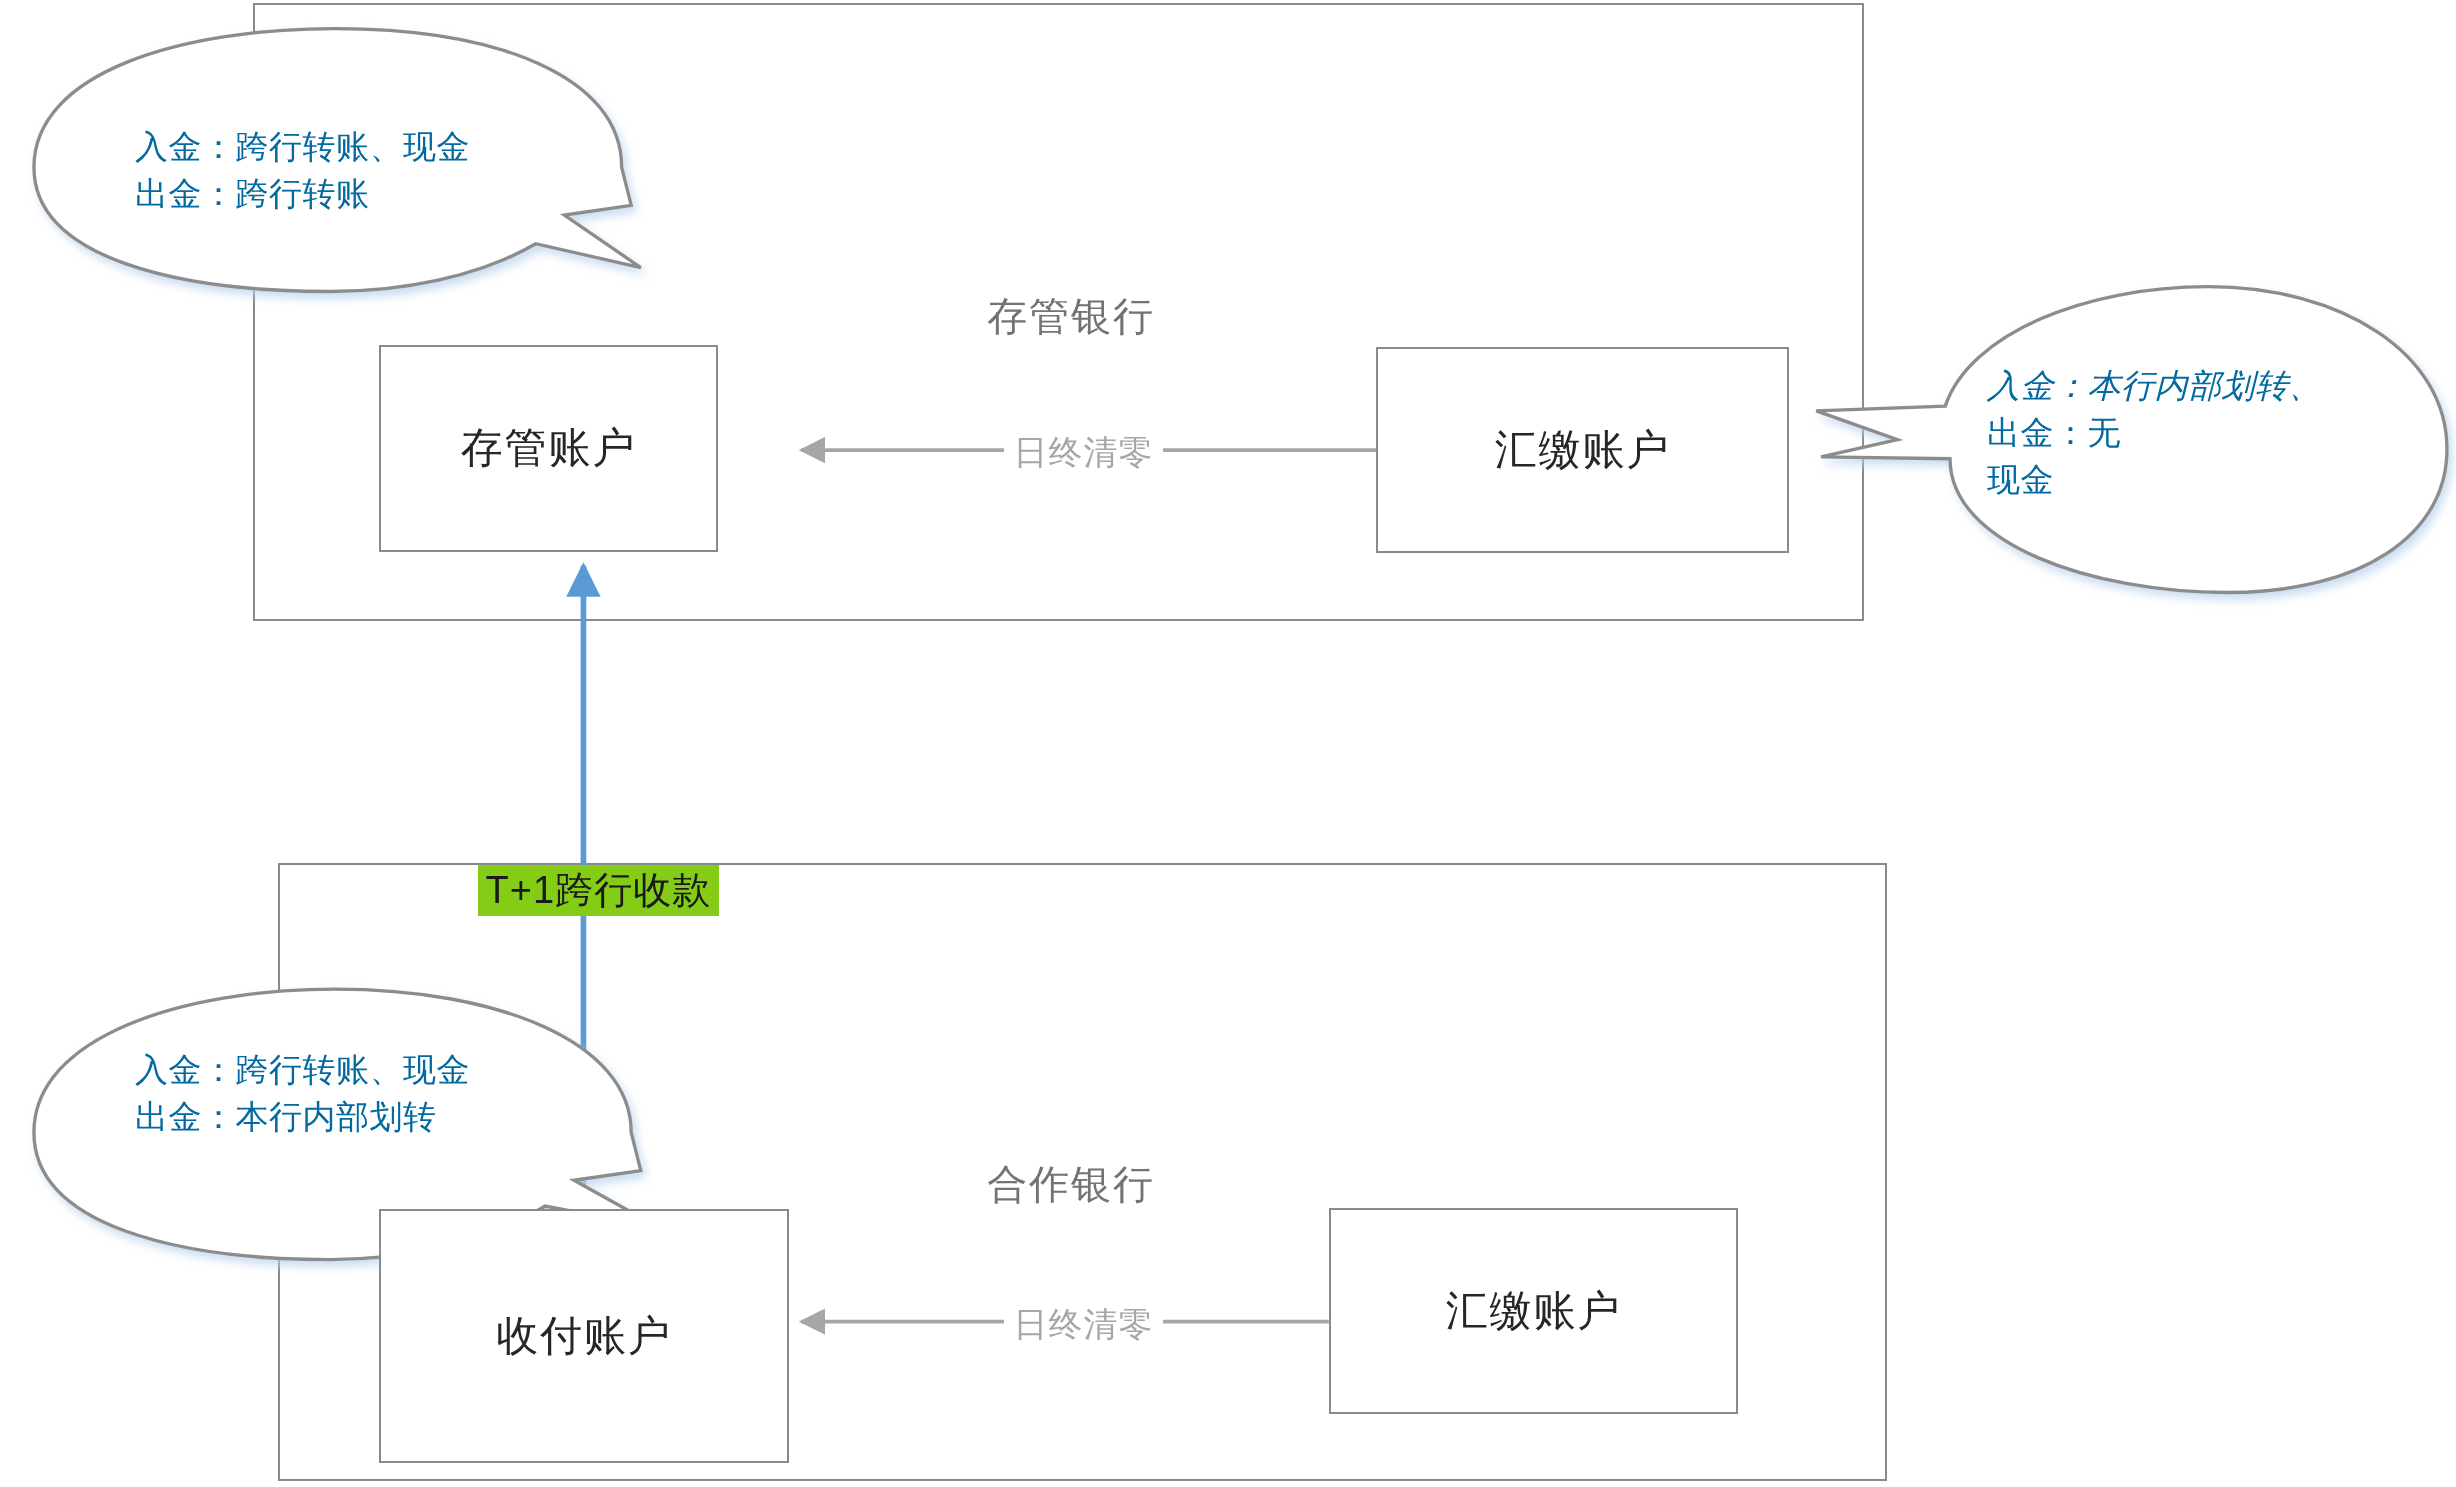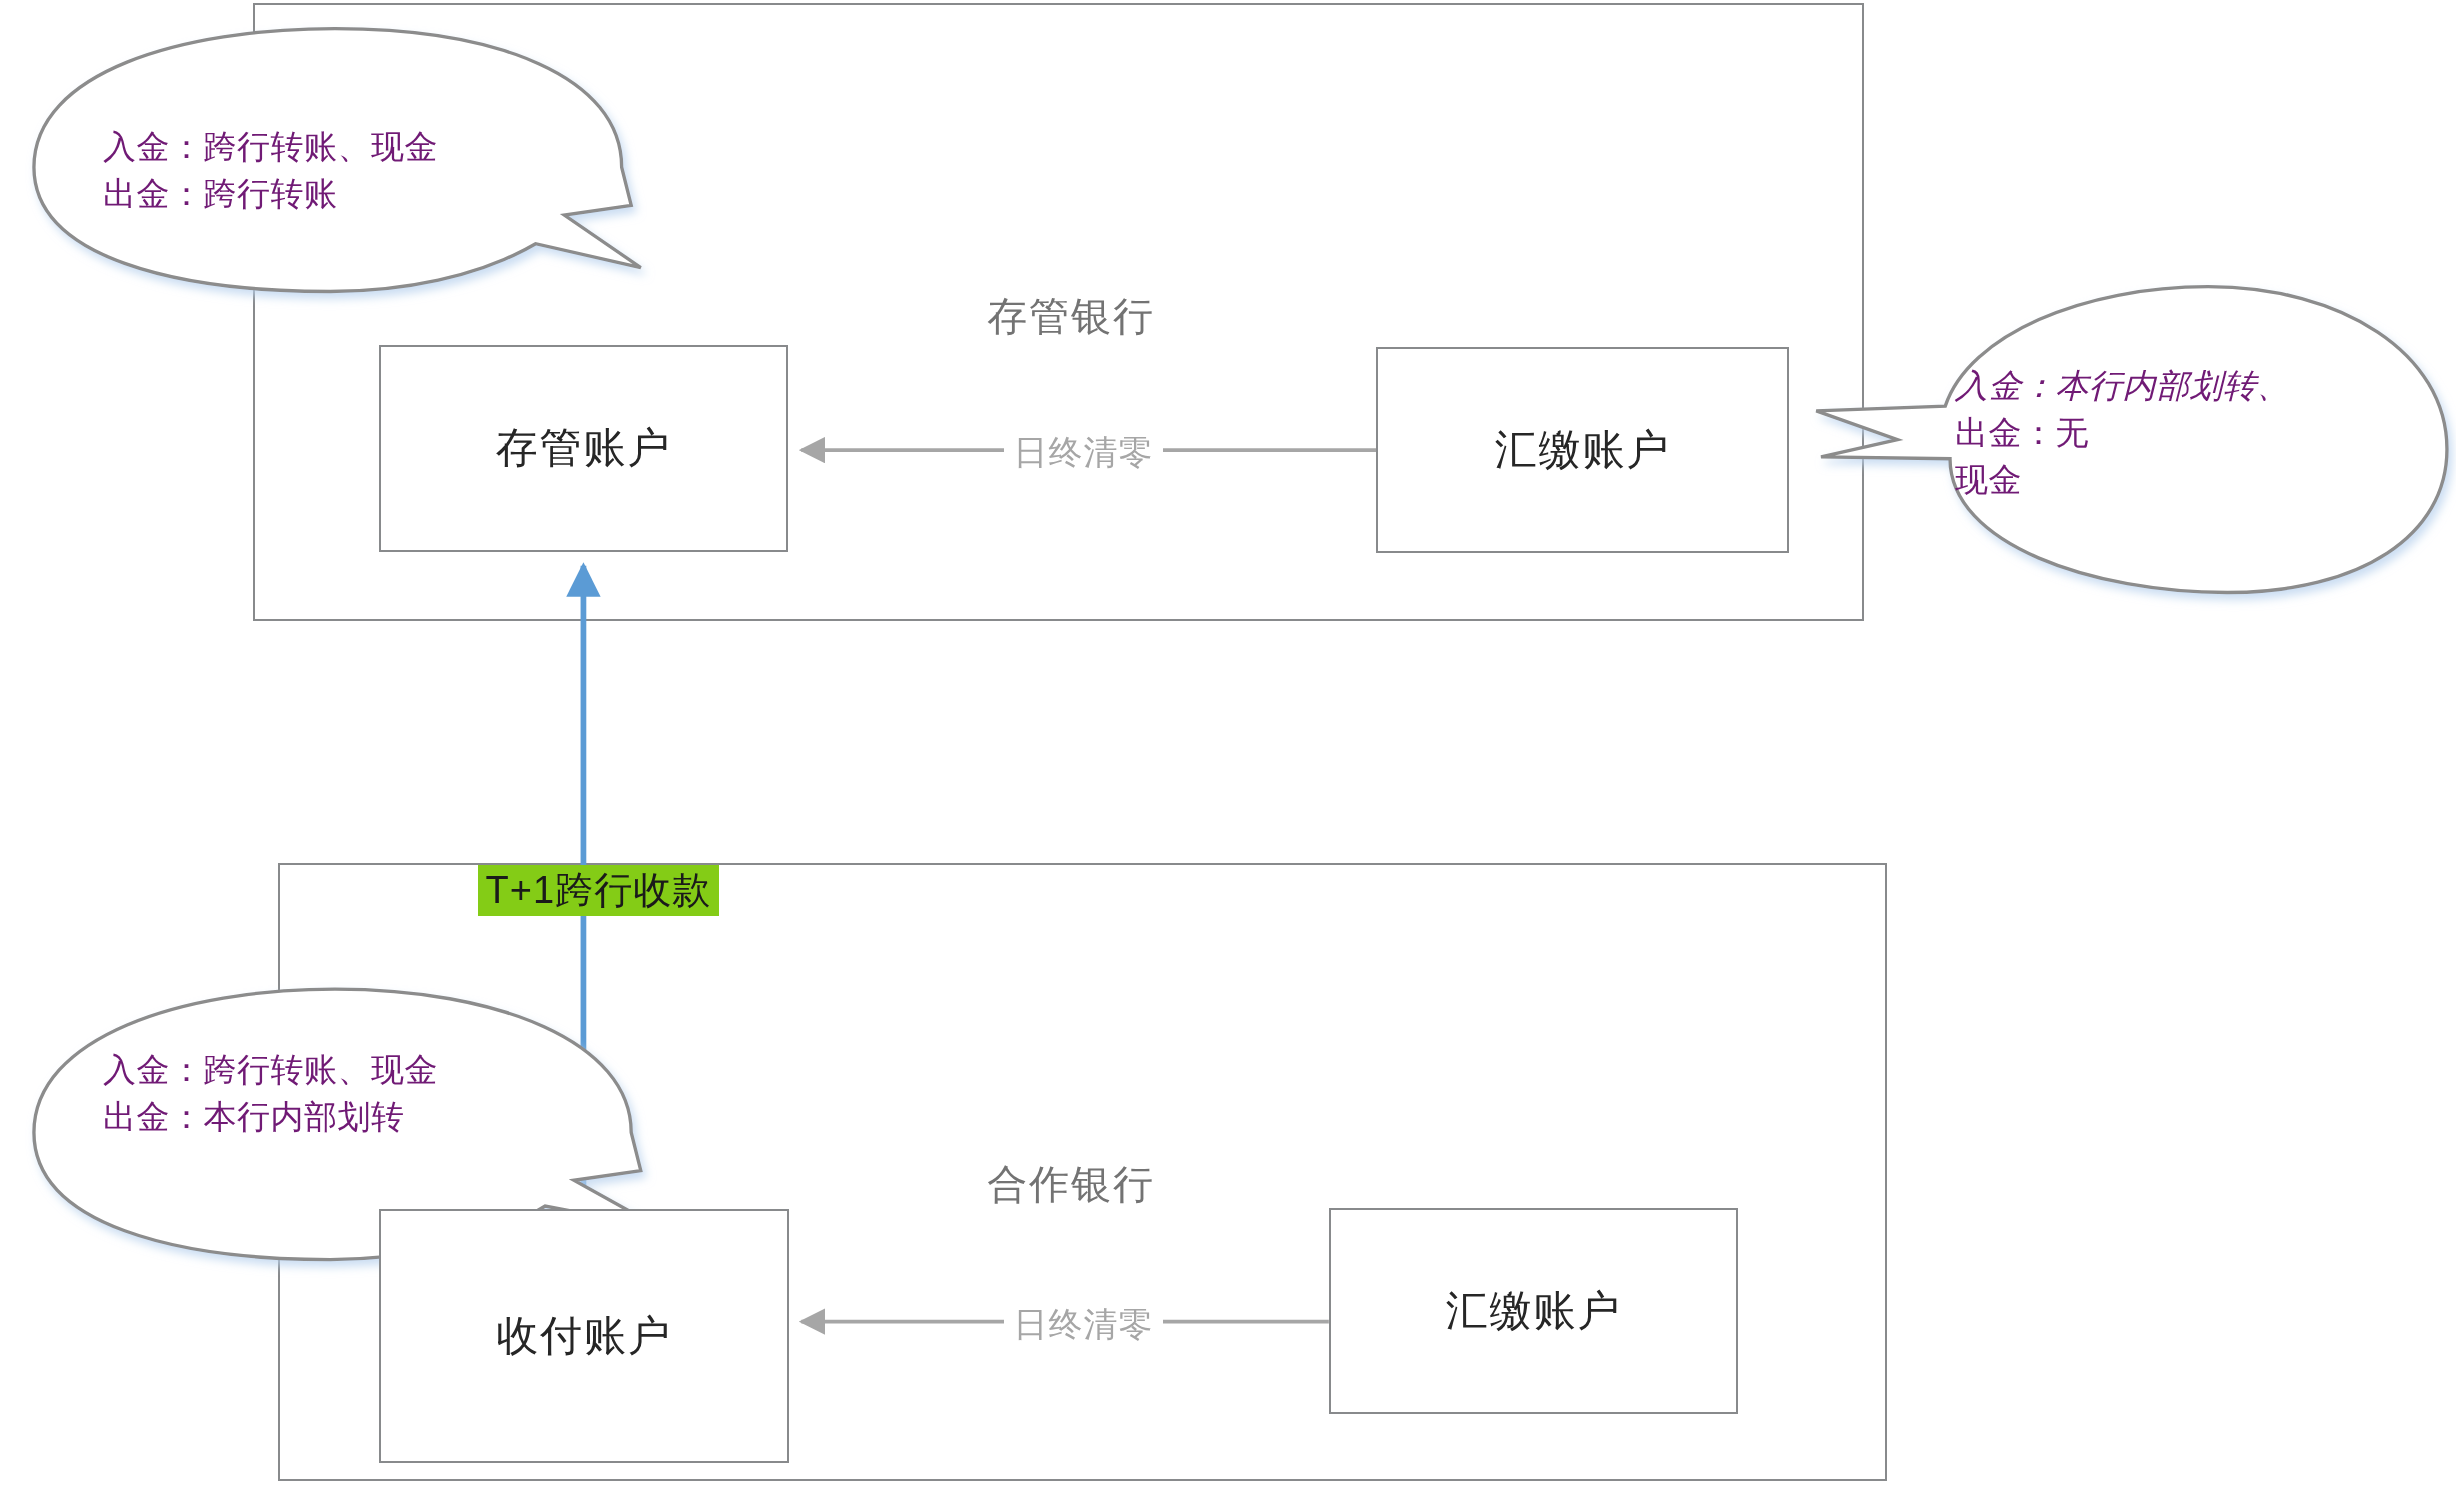--- a/index.html
+++ b/index.html
@@ -69,24 +69,25 @@
     font-size: 38px;
     color: #1a1a1a;
     background: #84cc16;
     padding: 0 7.6px;
     white-space: nowrap;
     letter-spacing: 1px;
   }
   .callout-text {
     position: absolute;
     font-size: 33px;
-    color: #701a75;
+    color: #0369a1;
     line-height: 1.42;
     letter-spacing: 0.5px;
     white-space: pre-line;
+    margin-left: 32px;
   }
 </style>
 </head>
 <body>
 
 <div id="canvas">
 
   <div class="group-frame" style="left:253px; top:2.9px; width:1611px; height:618px;"></div>
 
   <div class="group-frame" style="left:278px; top:863px; width:1609px; height:618px;"></div>
@@ -148,21 +149,21 @@
                L 570 1262
                C 510 1300, 425 1318, 345 1318
                C 185 1318, 35 1282, 35 1185 Z" fill="#ffffff" stroke="#8c8c8c" stroke-width="3.5"></path>
     </g>
   </svg>
 
   <div class="group-title" style="left:918px; top:289px; width:306px;">存管银行</div>
 
   <div class="group-title" style="left:918px; top:1157px; width:306px;">合作银行</div>
 
-  <div class="node-box" style="left:379px; top:345px; width:409px; height:207px;">
+  <div class="node-box" style="left:379px; top:345px; width:339px; height:207px;">
     <span class="node-label">存管账户</span>
   </div>
 
   <div class="node-box" style="left:1376px; top:347px; width:413px; height:206px;">
     <span class="node-label">汇缴账户</span>
   </div>
 
   <div class="node-box" style="left:379px; top:1209px; width:410px; height:254px;">
     <span class="node-label">收付账户</span>
   </div>

